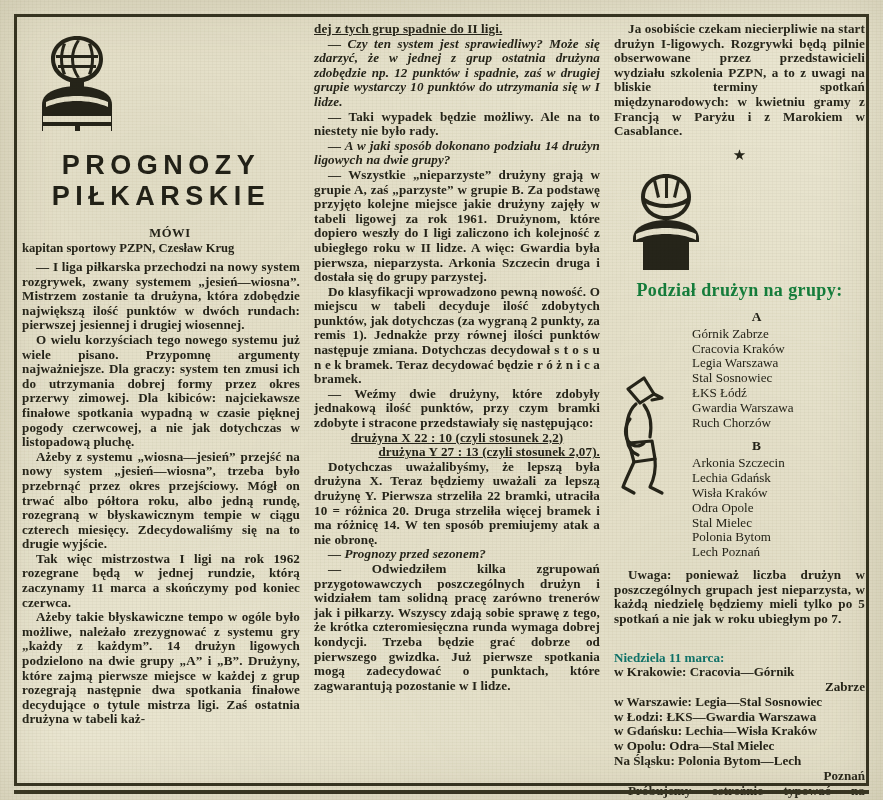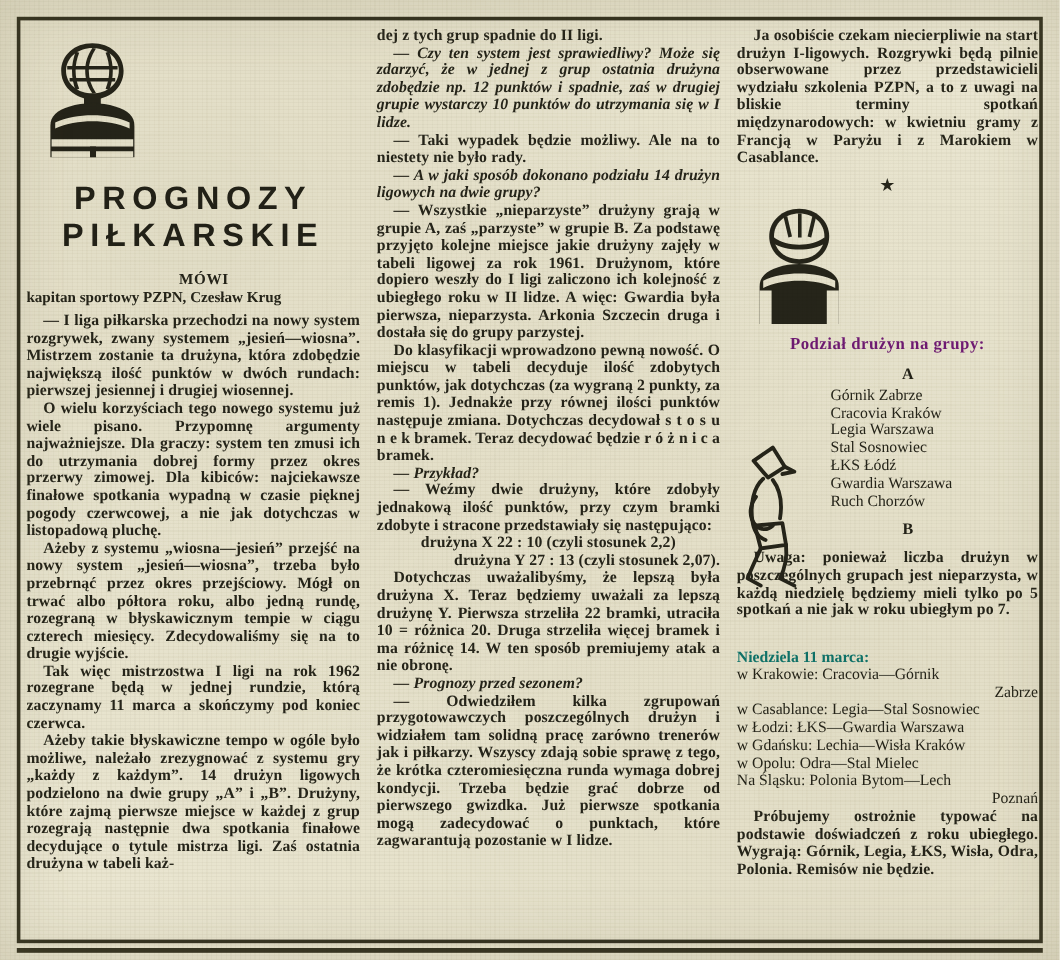--- a/index.html
+++ b/index.html
@@ -54,21 +54,21 @@
     font-size:13.1px;
     line-height:14.6px;
     text-align:justify;
     text-justify:inter-word;
     color:#26251a;
     font-weight:700;
     letter-spacing:.1px;
     text-indent:14px;
     hyphens:none;
   }
-  p.noind{text-indent:0;}
+  p.noind{text-indent:0;text-decoration:underline;}
   p.q{font-style:italic;}
 
   
   .masthead{text-align:center;}
   .figure-back{margin:6px auto 0;display:block;}
   .title{
     font-family:"Liberation Sans", sans-serif;
     font-weight:700;
     font-size:27px;
     line-height:31px;
@@ -95,22 +95,22 @@
   .star{
     text-align:center;
     font-size:15px;
     color:#26251a;
     line-height:18px;
     margin:7px 0 2px 0;
   }
   .figure-front{display:block;margin:4px auto 6px;}
   .subhead{
     font-weight:700;
-    font-size:14px;
-    color:#701a75;
+    font-size:18px;
+    color:#15803d;
     letter-spacing:.4px;
     margin:6px 0 4px 0;
     text-align:center;
   }
   .groups{position:relative;}
   .walker{
     position:absolute;
     left:-4px;top:58px;
   }
   .grp{margin-left:78px;}
@@ -132,21 +132,21 @@
     color:#26251a;
     white-space:nowrap;
   }
   .note{margin-top:8px;}
   .fix-head{
     font-weight:700;font-size:13.1px;line-height:15px;color:#0f766e;
     margin-top:24px;
   }
   .fix{list-style:none;margin:0;padding:0;}
   .fix li{
-    font-weight:400;font-size:13.1px;line-height:14.8px;color:#26251a;
+    font-weight:700;font-size:13.1px;line-height:14.8px;color:#26251a;
   }
   .fix li .wrap{display:block;text-align:right;}
   .bottomrule{
     position:absolute;
     left:14px;bottom:6px;width:855px;height:4px;background:#33311f;
   }
   svg{display:block;}
 </style>
 </head>
 <body>
@@ -199,21 +199,20 @@
     <p>Ażeby takie błyskawiczne tempo w ogóle było możliwe, należało zrezygnować z systemu gry „każdy z każdym”. 14 drużyn ligowych podzielono na dwie grupy „A” i „B”. Drużyny, które zajmą pierwsze miejsce w każdej z grup rozegrają następnie dwa spotkania finałowe decydujące o tytule mistrza ligi. Zaś ostatnia drużyna w tabeli każ-</p>
   </div>
 
   <div class="col col2">
     <p class="noind">dej z tych grup spadnie do II ligi.</p>
     <p class="q">— Czy ten system jest sprawiedliwy? Może się zdarzyć, że w jednej z grup ostatnia drużyna zdobędzie np. 12 punktów i spadnie, zaś w drugiej grupie wystarczy 10 punktów do utrzymania się w I lidze.</p>
     <p>— Taki wypadek będzie możliwy. Ale na to niestety nie było rady.</p>
     <p class="q">— A w jaki sposób dokonano podziału 14 drużyn ligowych na dwie grupy?</p>
     <p>— Wszystkie „nieparzyste” drużyny grają w grupie A, zaś „parzyste” w grupie B. Za podstawę przyjęto kolejne miejsce jakie drużyny zajęły w tabeli ligowej za rok 1961. Drużynom, które dopiero weszły do I ligi zaliczono ich kolejność z ubiegłego roku w II lidze. A więc: Gwardia była pierwsza, nieparzysta. Arkonia Szczecin druga i dostała się do grupy parzystej.</p>
     <p>Do klasyfikacji wprowadzono pewną nowość. O miejscu w tabeli decyduje ilość zdobytych punktów, jak dotychczas (za wygraną 2 punkty, za remis 1). Jednakże przy równej ilości punktów następuje zmiana. Dotychczas decydował s t o s u n e k bramek. Teraz decydować będzie r ó ż n i c a bramek.</p>
-    <p class="q">— Przykład?</p>
     <p>— Weźmy dwie drużyny, które zdobyły jednakową ilość punktów, przy czym bramki zdobyte i stracone przedstawiały się następująco:</p>
     <p class="noind" style="text-align:center">drużyna X 22 : 10 (czyli stosunek 2,2)</p>
     <p class="noind" style="text-align:right">drużyna Y 27 : 13 (czyli stosunek 2,07).</p>
     <p>Dotychczas uważalibyśmy, że lepszą była drużyna X. Teraz będziemy uważali za lepszą drużynę Y. Pierwsza strzeliła 22 bramki, utraciła 10 = różnica 20. Druga strzeliła więcej bramek i ma różnicę 14. W ten sposób premiujemy atak a nie obronę.</p>
     <p class="q">— Prognozy przed sezonem?</p>
     <p>— Odwiedziłem kilka zgrupowań przygotowawczych poszczególnych drużyn i widziałem tam solidną pracę zarówno trenerów jak i piłkarzy. Wszyscy zdają sobie sprawę z tego, że krótka czteromiesięczna runda wymaga dobrej kondycji. Trzeba będzie grać dobrze od pierwszego gwizdka. Już pierwsze spotkania mogą zadecydować o punktach, które zagwarantują pozostanie w I lidze.</p>
   </div>
 
   <div class="col col3">
     <p>Ja osobiście czekam niecierpliwie na start drużyn I-ligowych. Rozgrywki będą pilnie obserwowane przez przedstawicieli wydziału szkolenia PZPN, a to z uwagi na bliskie terminy spotkań międzynarodowych: w kwietniu gramy z Francją w Paryżu i z Marokiem w Casablance.</p>
@@ -269,32 +268,41 @@
           <li>Legia Warszawa</li>
           <li>Stal Sosnowiec</li>
           <li>ŁKS Łódź</li>
           <li>Gwardia Warszawa</li>
           <li>Ruch Chorzów</li>
         </ul>
       </div>
 
       <div class="grp">
         <div class="glabel">B</div>
+        <ul>
+          <li>Arkonia Szczecin</li>
+          <li>Lechia Gdańsk</li>
+          <li>Wisła Kraków</li>
+          <li>Odra Opole</li>
+          <li>Stal Mielec</li>
+          <li>Polonia Bytom</li>
+          <li>Lech Poznań</li>
+        </ul>
       </div>
     </div>
 
     <p class="note">Uwaga: ponieważ liczba drużyn w poszczególnych grupach jest nieparzysta, w każdą niedzielę będziemy mieli tylko po 5 spotkań a nie jak w roku ubiegłym po 7.</p>
 
     <div class="fix-head">Niedziela 11 marca:</div>
     <ul class="fix">
       <li>
         <span>w Krakowie: Cracovia—Górnik</span>
         <span class="wrap">Zabrze</span>
       </li>
-      <li>w Casablance: Legia—Stal Sosnowiec</li>
+      <li>w Warszawie: Legia—Stal Sosnowiec</li>
       <li>w Łodzi: ŁKS—Gwardia Warszawa</li>
       <li>w Gdańsku: Lechia—Wisła Kraków</li>
       <li>w Opolu: Odra—Stal Mielec</li>
       <li>
         <span>Na Śląsku: Polonia Bytom—Lech</span>
         <span class="wrap">Poznań</span>
       </li>
     </ul>
 
     <p>Próbujemy ostrożnie typować na podstawie doświadczeń z roku ubiegłego. Wygrają: Górnik, Legia, ŁKS, Wisła, Odra, Polonia. Remisów nie będzie.</p>

